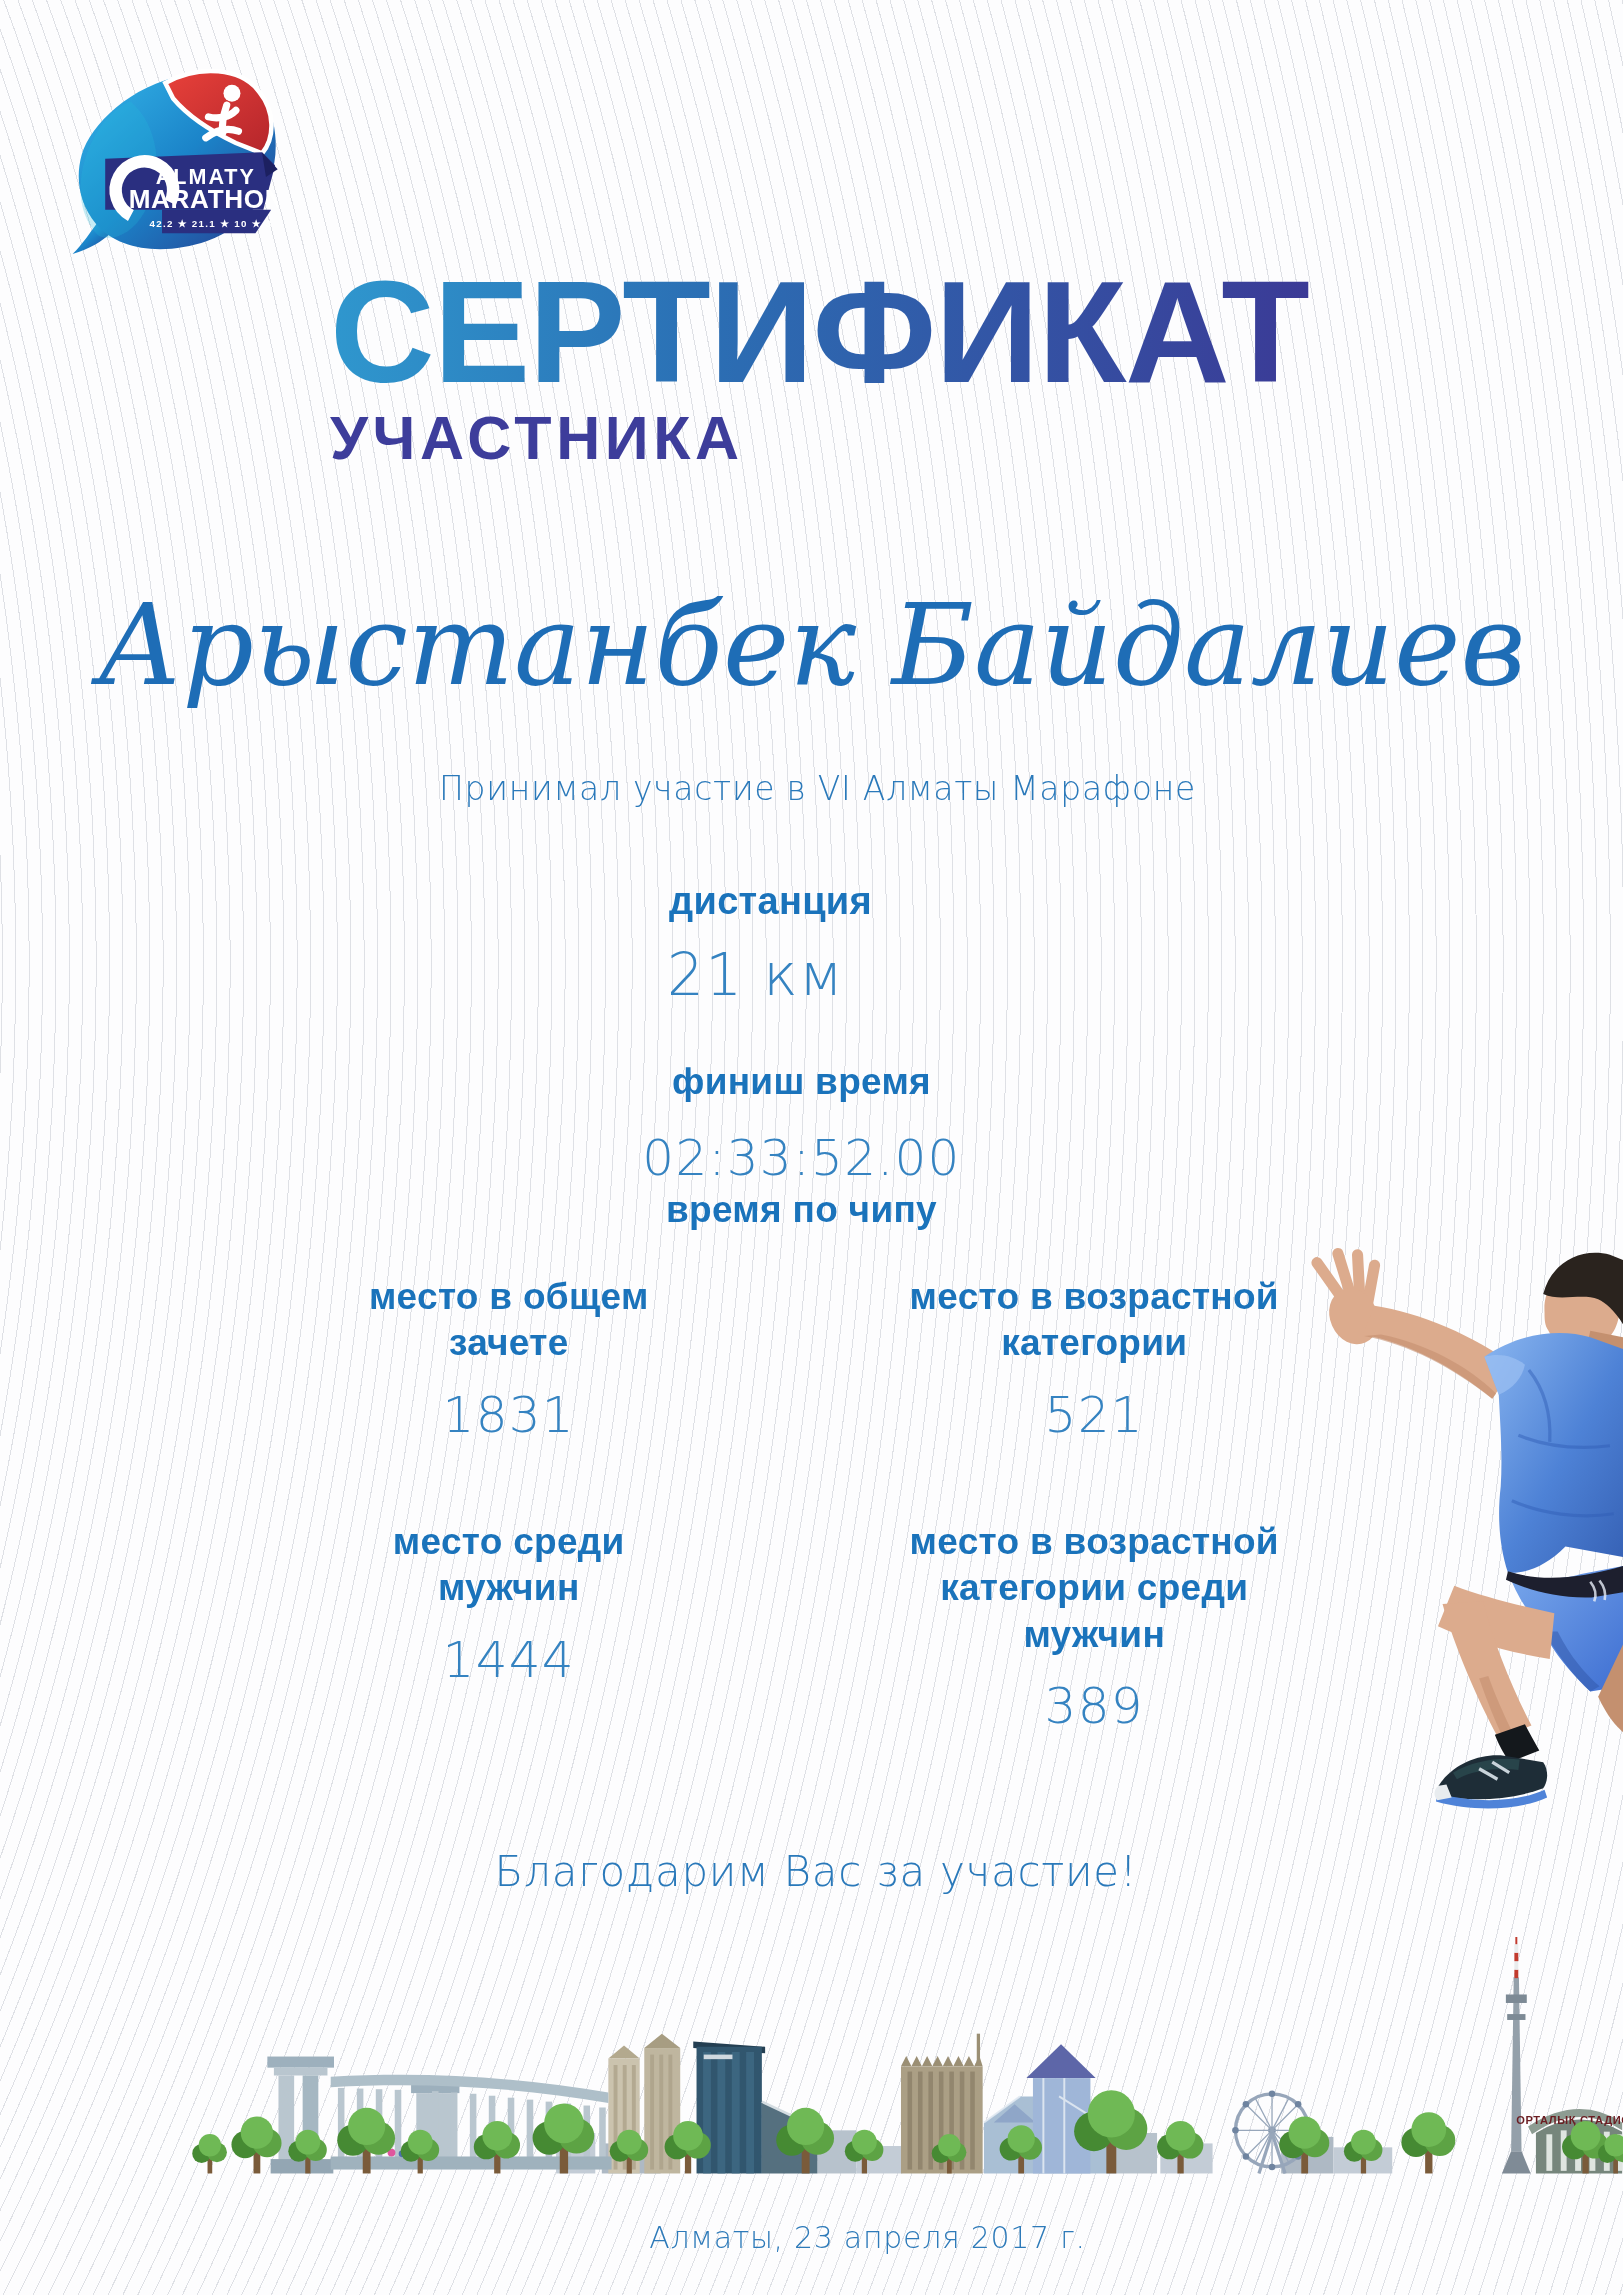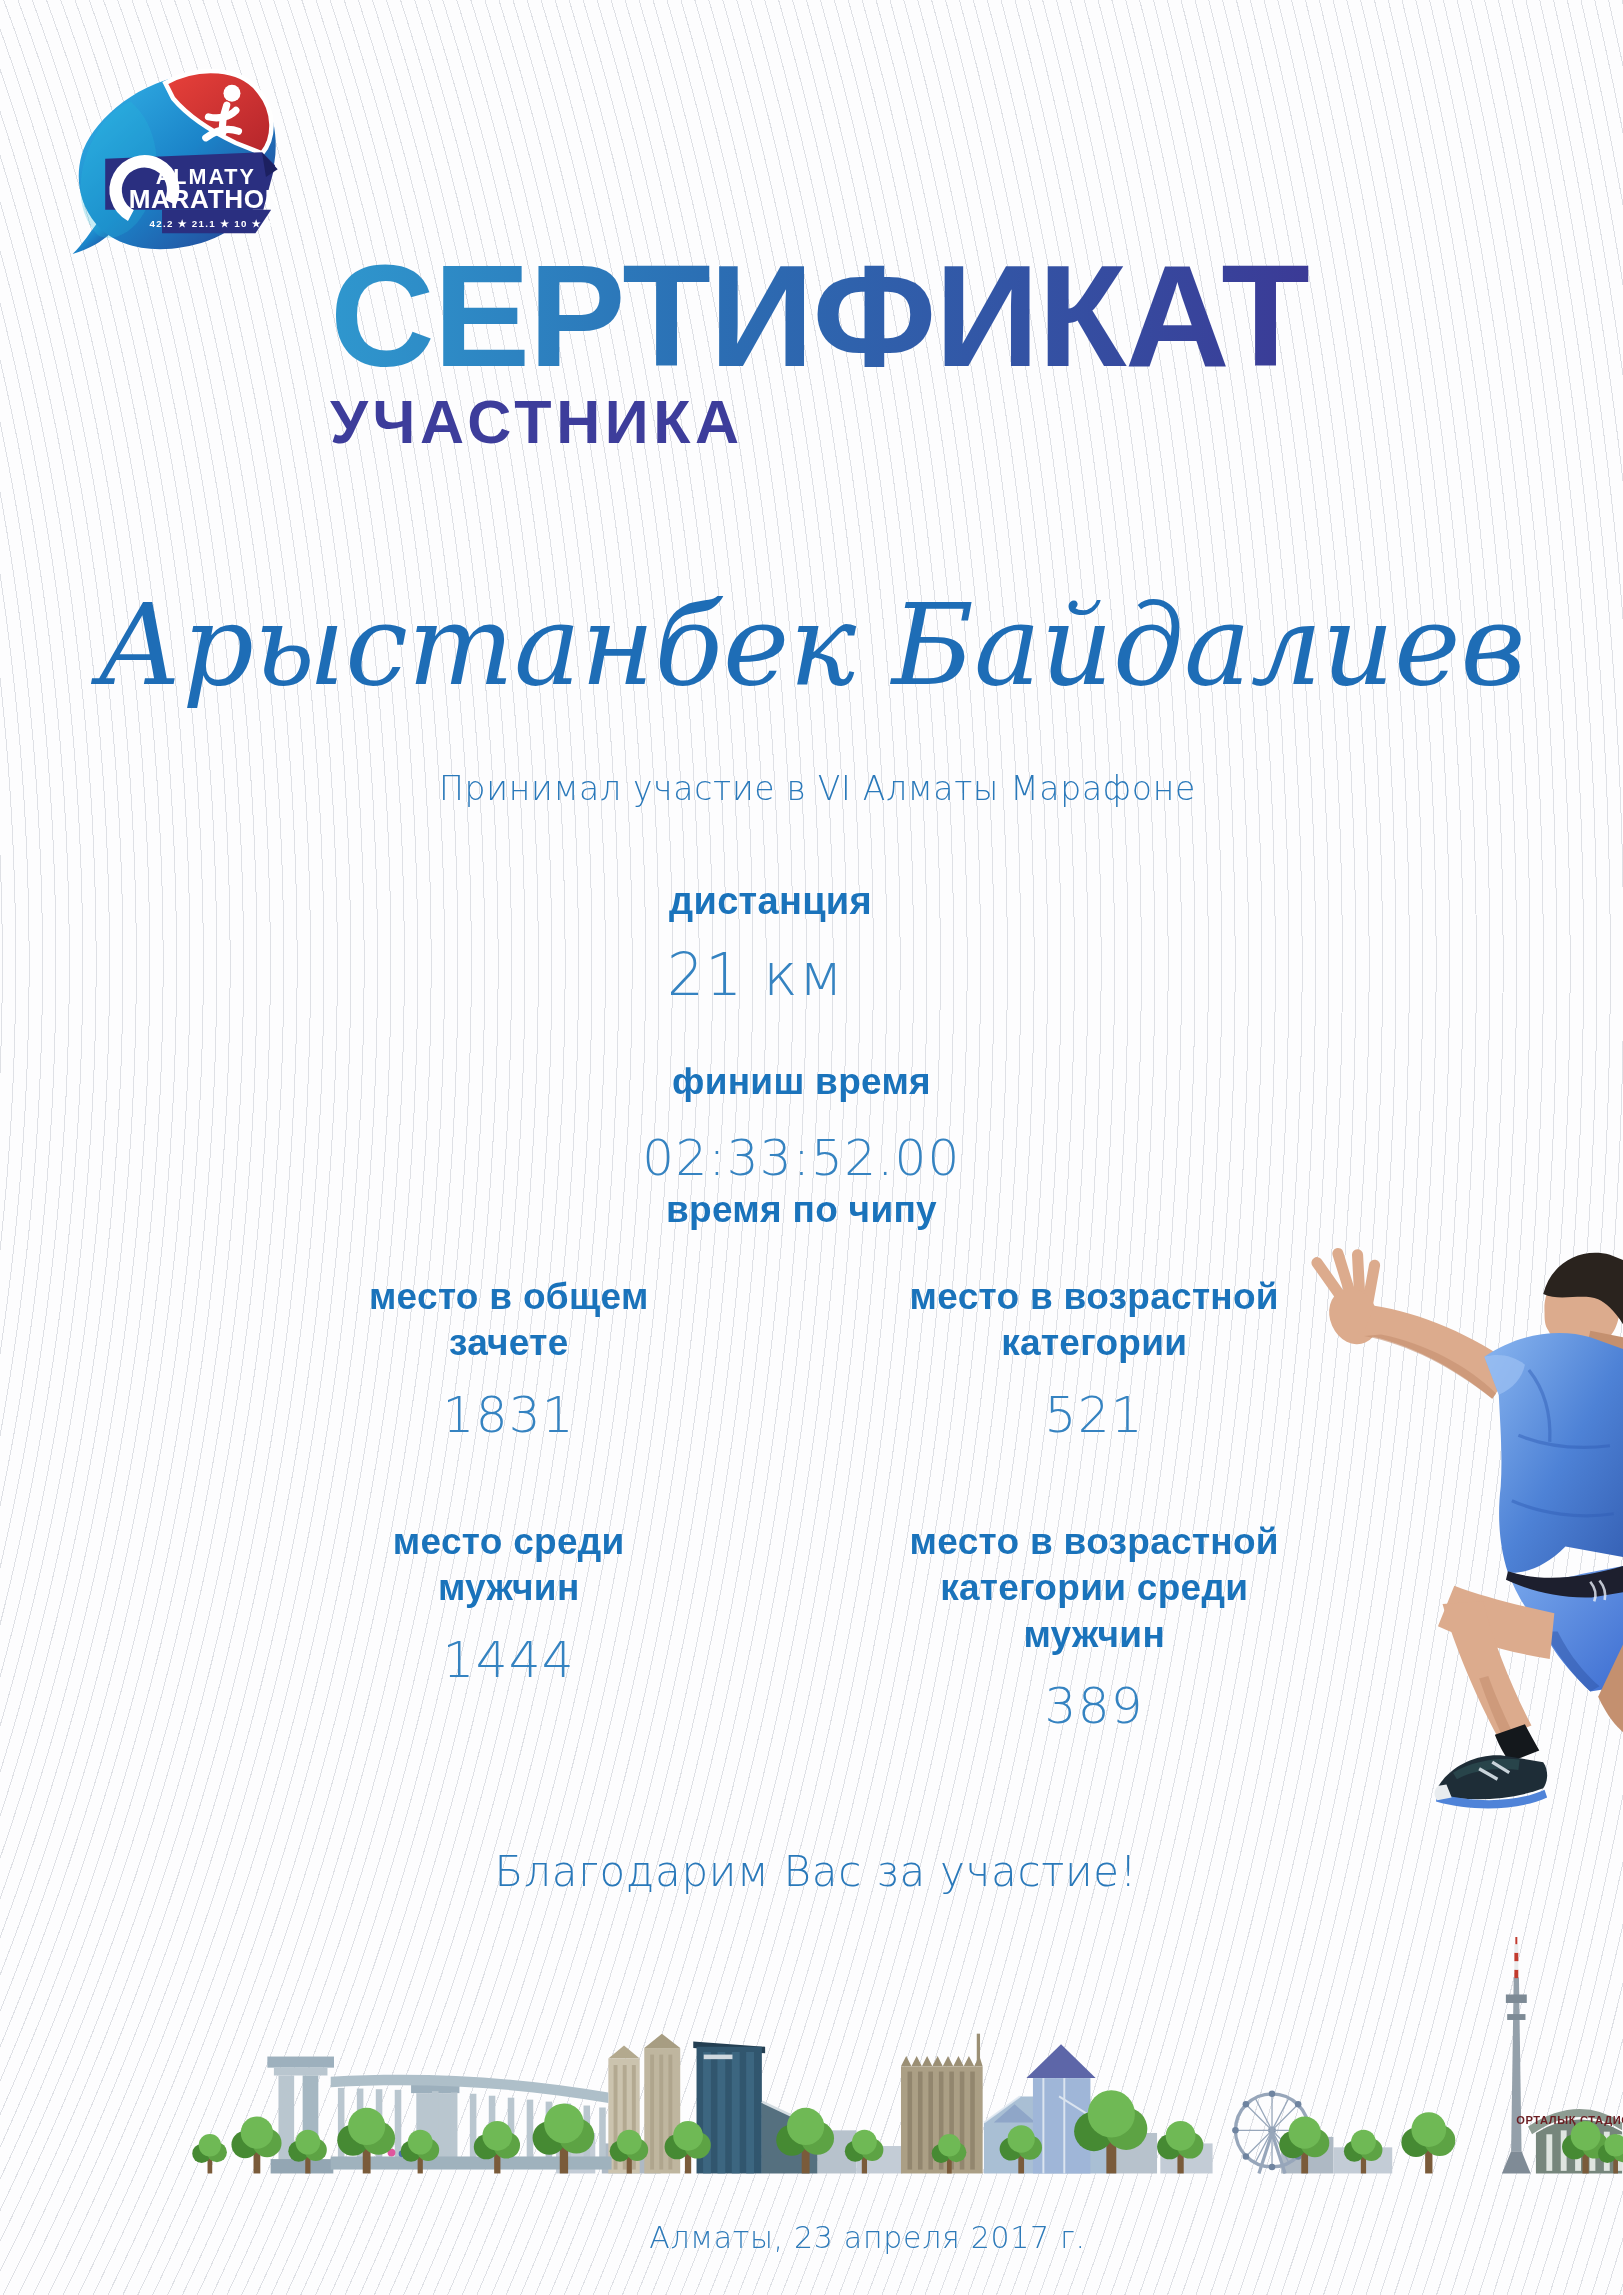--- a/index.html
+++ b/index.html
@@ -7,21 +7,21 @@
   .page{
     position:relative;width:1623px;height:2295px;overflow:hidden;
     background-color:#fdfdfe;
     background-image:repeating-radial-gradient(circle at -160% 42%,
       rgba(255,255,255,0) 0px, rgba(255,255,255,0) 12.4px,
       rgba(173,178,189,0.38) 12.4px, rgba(173,178,189,0.38) 13.4px);
   }
 
   
   .logo-svg{position:absolute;left:67px;top:62px;width:211px;height:196px;}
-  .title-block{position:absolute;left:330px;top:248px;width:942px;text-align:center;}
+  .title-block{position:absolute;left:330px;top:264px;width:942px;text-align:center;}
   .title{
     display:inline-block;font-weight:bold;font-size:145px;line-height:0.95;letter-spacing:-1.3px;
     background:linear-gradient(90deg,#2f97ce 0%,#2b6fb4 38%,#3b3a96 100%);
     -webkit-background-clip:text;background-clip:text;color:transparent;
   }
   .subtitle{
     margin-top:6.5px;text-align:left;font-weight:bold;font-size:61px;letter-spacing:4.6px;
     color:#3d3d9b;line-height:1;
   }
 

